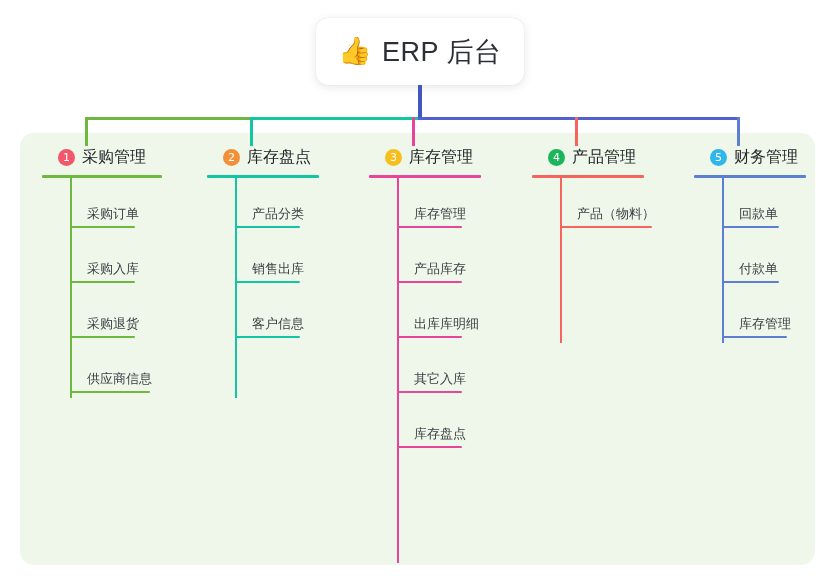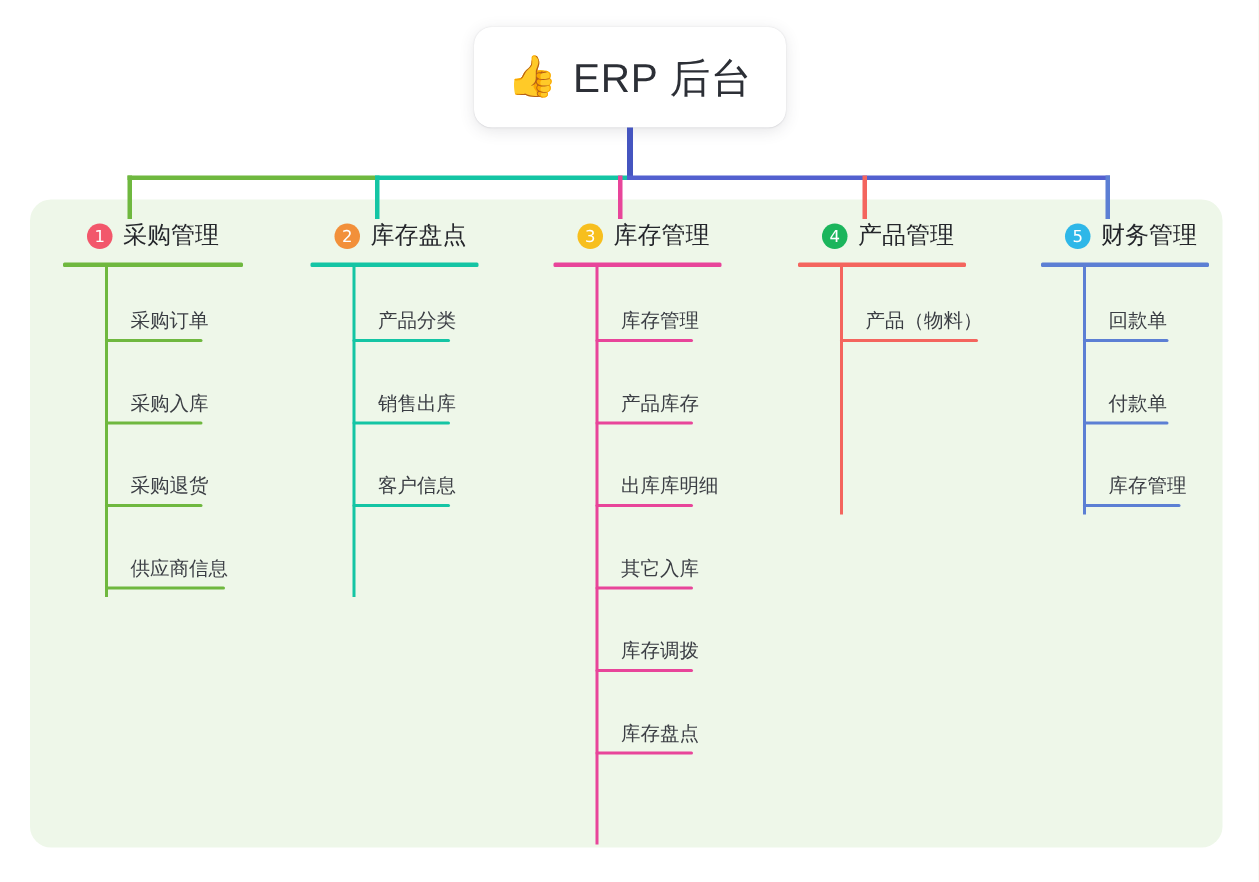--- a/index.html
+++ b/index.html
@@ -159,24 +159,20 @@
           </div>
           <div class="item">
             <span class="item-label">出库库明细</span>
             <div class="item-rule" style="width: 65px; background: rgb(232, 69, 154);"></div>
           </div>
           <div class="item">
             <span class="item-label">其它入库</span>
             <div class="item-rule" style="width: 65px; background: rgb(232, 69, 154);"></div>
           </div>
           <div class="item">
-            <span class="item-label">库存调拨</span>
-            <div class="item-rule" style="width: 65px; background: rgb(232, 69, 154);"></div>
-          </div>
-          <div class="item">
             <span class="item-label">库存盘点</span>
             <div class="item-rule" style="width: 65px; background: rgb(232, 69, 154);"></div>
           </div>
         </div>
       </div>
       <div class="col" style="left: 530px; width: 170px;">
         <div class="col-head">
           <span class="badge" style="background: rgb(27, 181, 92);">4</span>
           <span class="col-title">产品管理</span>
         </div>

